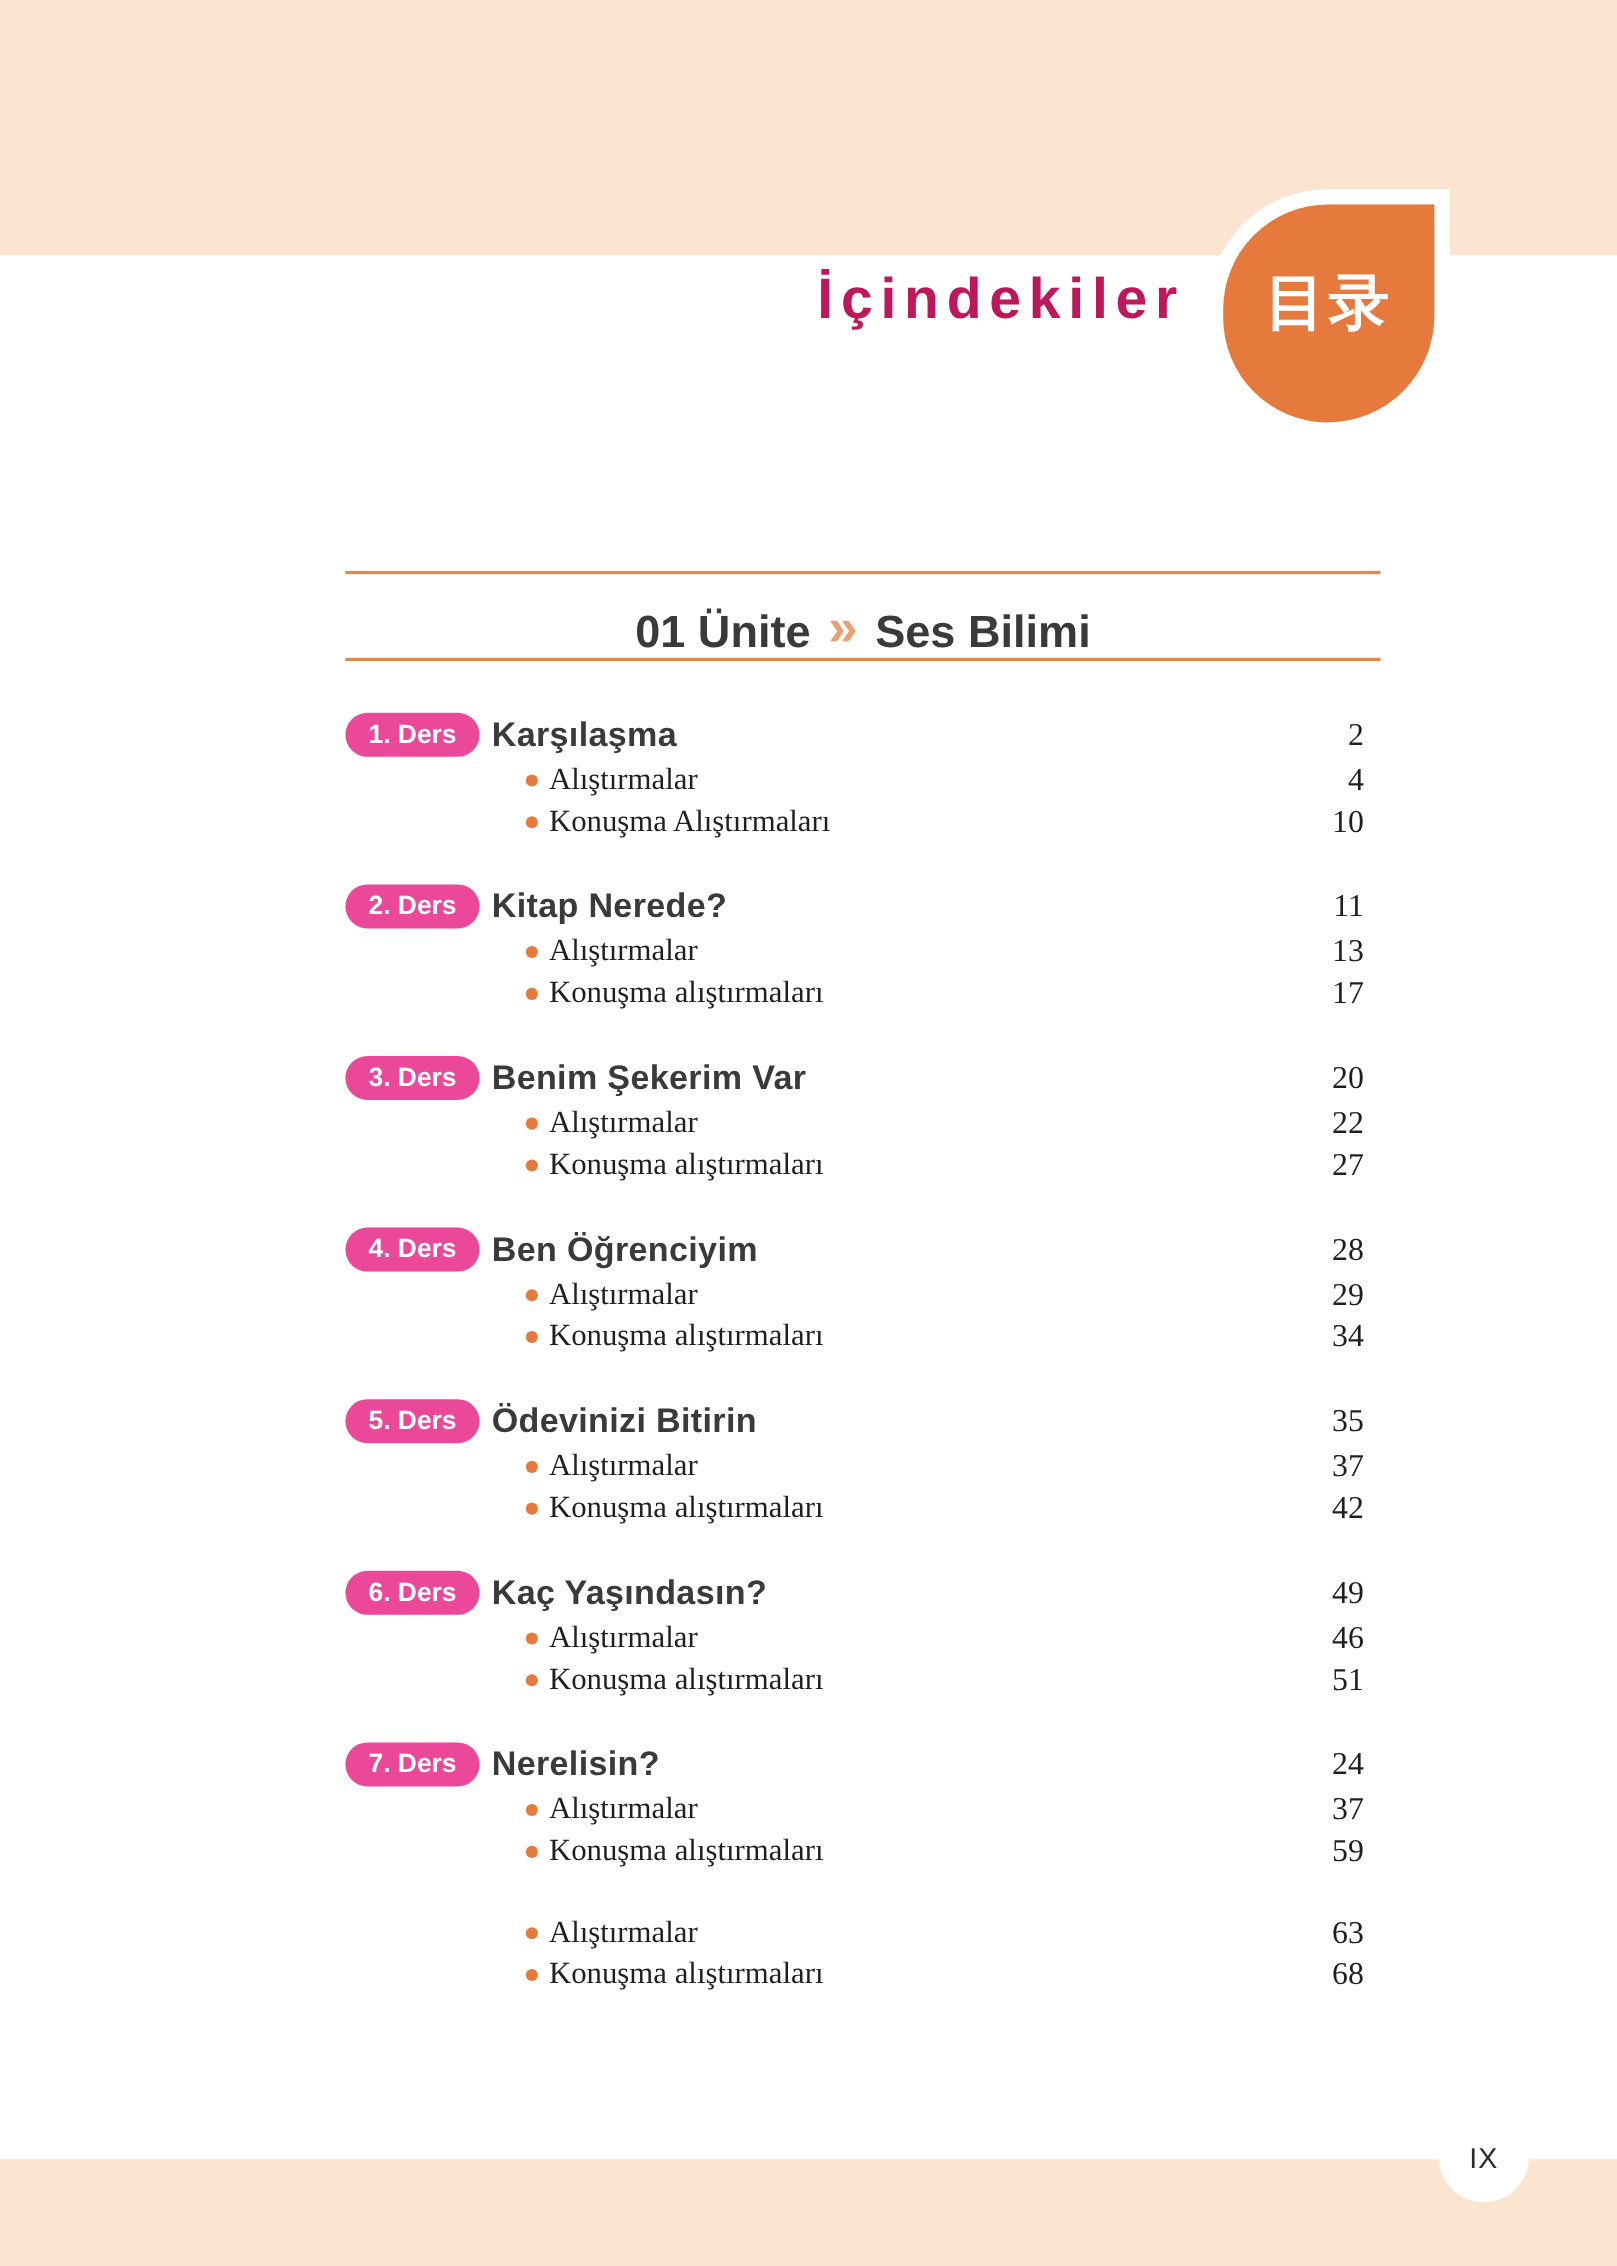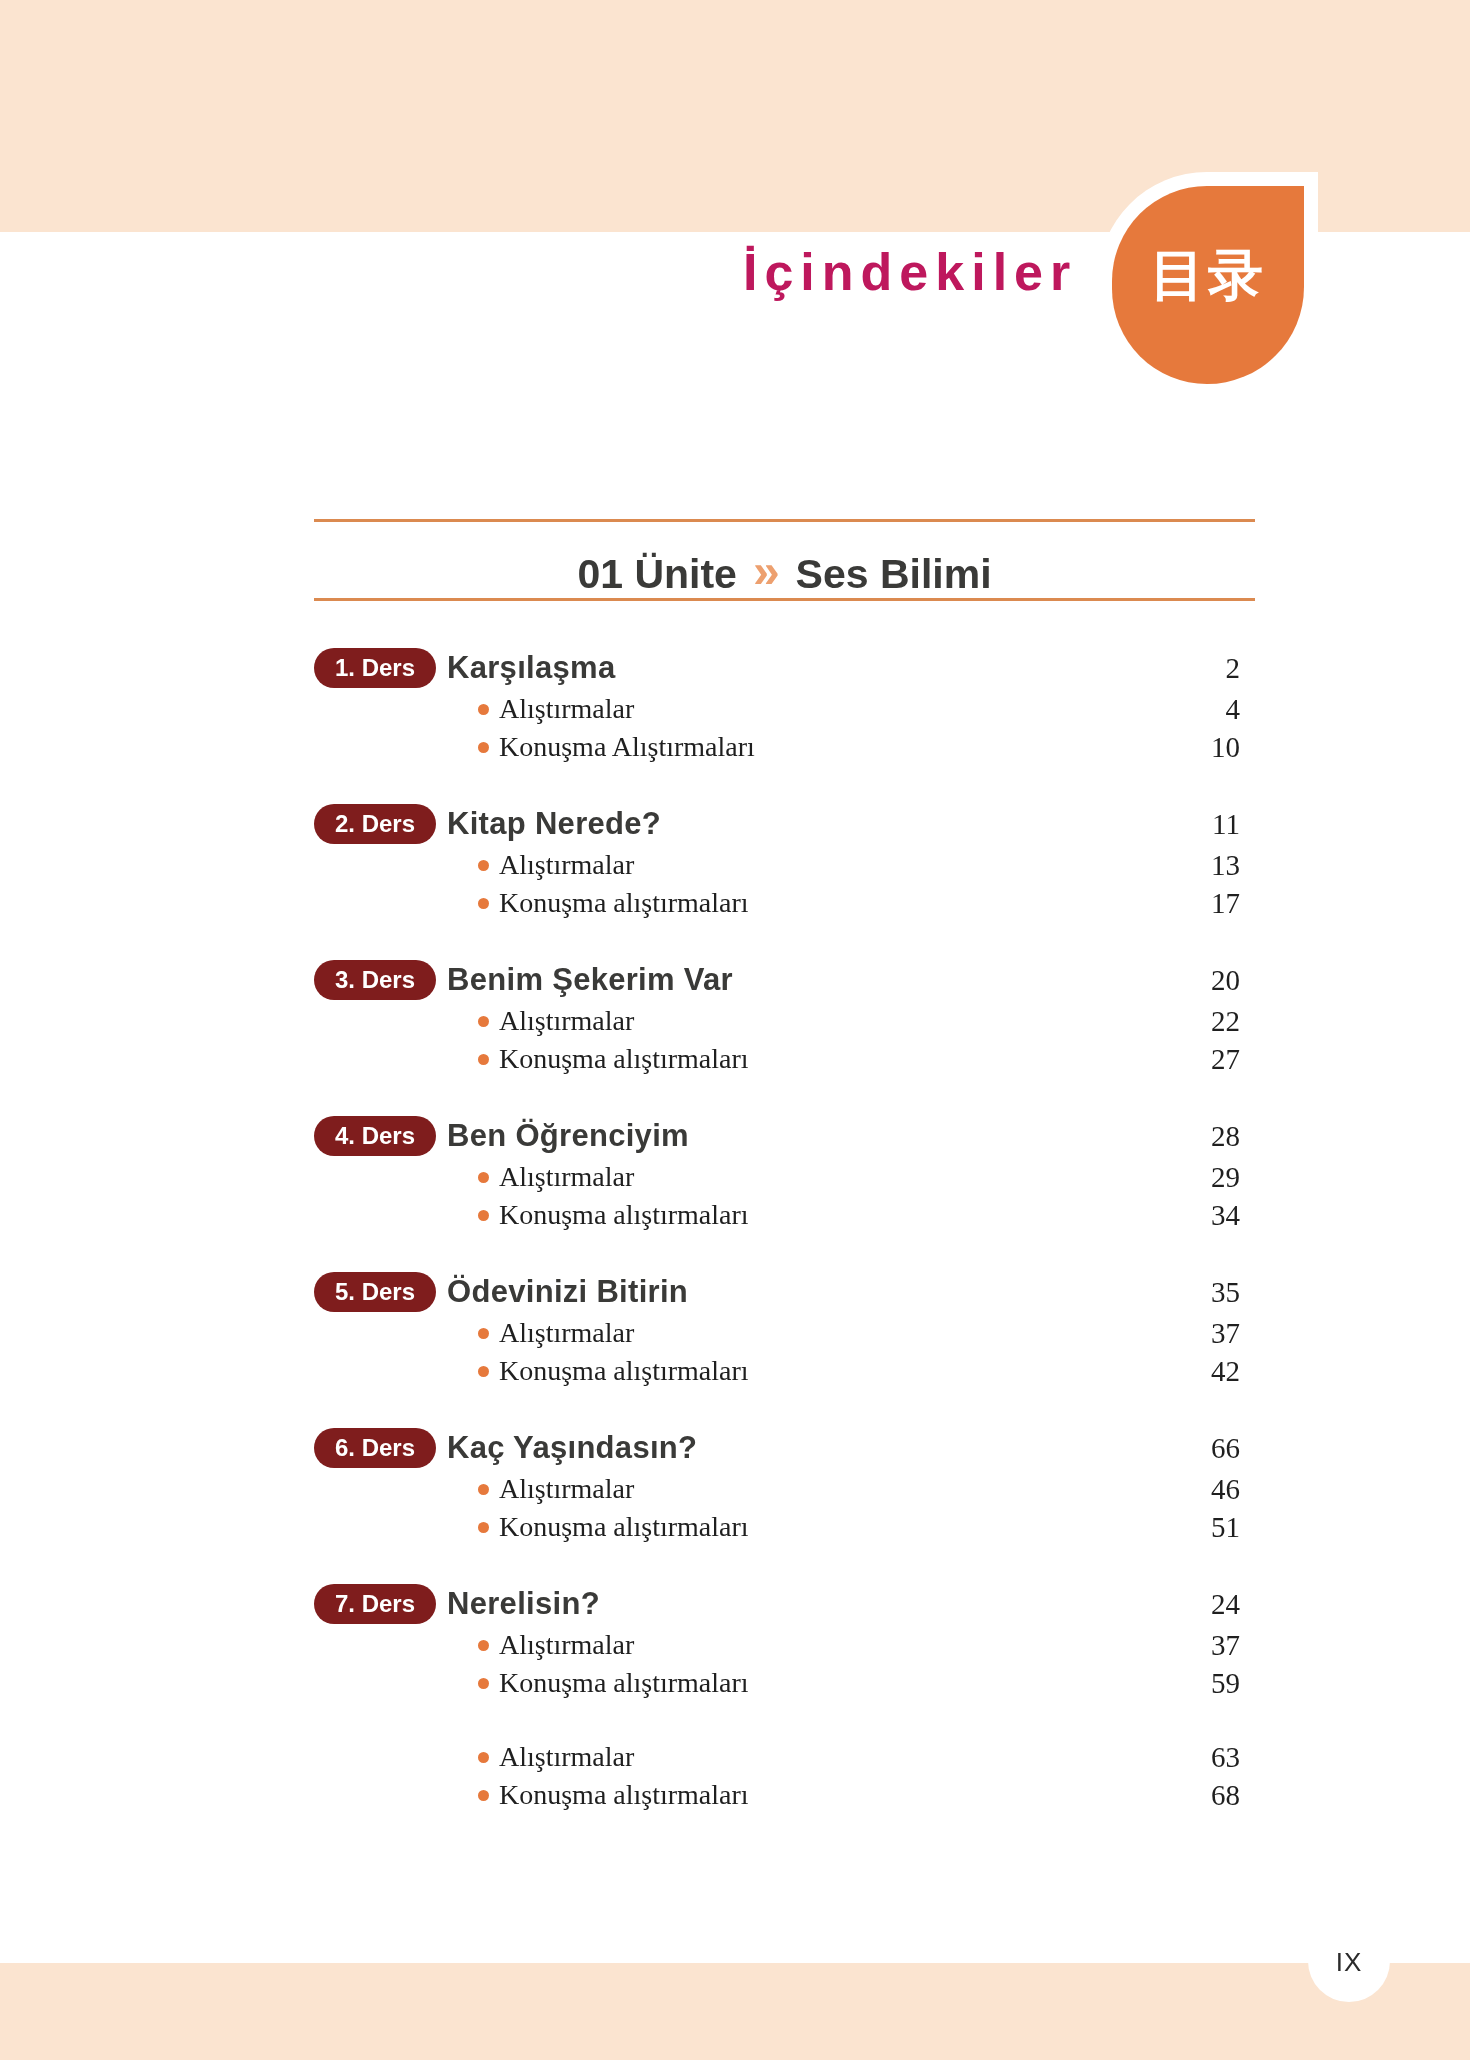--- a/index.html
+++ b/index.html
@@ -42,21 +42,21 @@
     font-size:48px;font-weight:bold;color:#EDA06F;margin:0 16px;
     line-height:1;transform:translateY(-3px);
   }
   .unit-header .unit-title{font-size:41px;font-weight:bold;color:#3A3A38;}
 
   
   .lesson-list{position:absolute;left:314px;top:646px;width:941px;}
   .lesson-block{height:120px;margin-bottom:36px;}
   .lesson-title-row{height:44px;display:flex;align-items:center;}
   .ders-pill{
-    width:122px;height:40px;border-radius:21px;background:#7f1d1d;
+    width:122px;height:40px;border-radius:21px;background:#ec4899;
     display:flex;align-items:center;justify-content:center;flex:0 0 auto;
     color:#ffffff;font-size:24px;font-weight:bold;margin-right:11px;
   }
   .lesson-title{
     font-size:31px;font-weight:bold;color:#3A3A38;letter-spacing:0.3px;
     white-space:nowrap;
   }
   .sub-row{height:38px;display:flex;align-items:center;padding-left:164px;}
   .bullet{
     width:11px;height:11px;border-radius:50%;background:#E6793C;
@@ -184,21 +184,21 @@
       <div class="sub-row">
         <span class="bullet"></span>
         <span class="sub-label">Konuşma alıştırmaları</span>
         <span class="num">42</span>
       </div>
     </div>
     <div class="lesson-block">
       <div class="lesson-title-row">
         <span class="ders-pill">6. Ders</span>
         <span class="lesson-title">Kaç Yaşındasın?</span>
-        <span class="num">66</span>
+        <span class="num">49</span>
       </div>
       <div class="sub-row">
         <span class="bullet"></span>
         <span class="sub-label">Alıştırmalar</span>
         <span class="num">46</span>
       </div>
       <div class="sub-row">
         <span class="bullet"></span>
         <span class="sub-label">Konuşma alıştırmaları</span>
         <span class="num">51</span>

